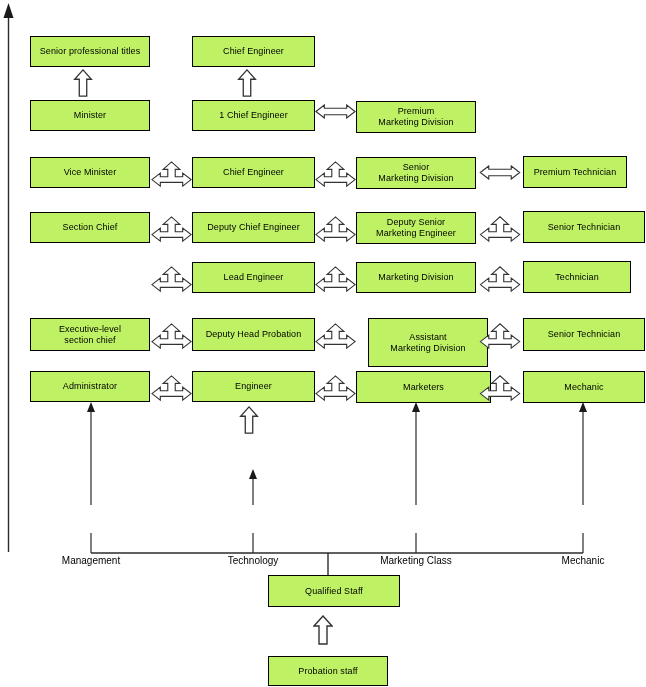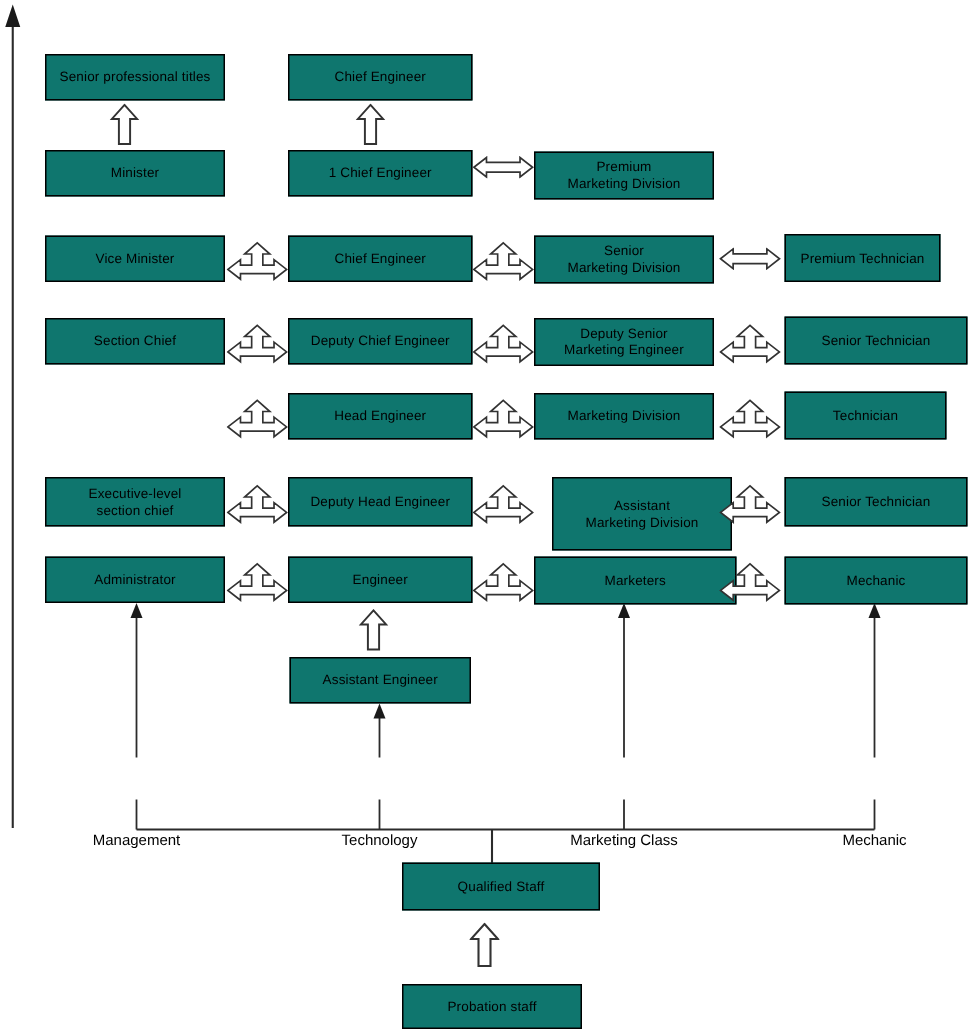--- a/index.html
+++ b/index.html
@@ -9,21 +9,21 @@
     height: 687px;
     background: #ffffff;
     font-family: "Liberation Sans", sans-serif;
     color: #000000;
     overflow: hidden;
   }
   .box {
     position: absolute;
     box-sizing: border-box;
     border: 1px solid #000000;
-    background: #0f766e;
+    background: #bef264;
     display: flex;
     align-items: center;
     justify-content: center;
     text-align: center;
     font-size: 9px;
     line-height: 11px;
     white-space: pre-line;
     letter-spacing: 0.1px;
   }
   .lbl {
@@ -90,37 +90,36 @@
   <div class="box" style="left:356px;top:157px;width:120px;height:32px">Senior
 Marketing Division</div>
   <div class="box" style="left:523px;top:156px;width:104px;height:32px">Premium Technician</div>
 
   <div class="box" style="left:30px;top:212px;width:120px;height:31px">Section Chief</div>
   <div class="box" style="left:192px;top:212px;width:123px;height:31px">Deputy Chief Engineer</div>
   <div class="box" style="left:356px;top:212px;width:120px;height:32px">Deputy Senior
 Marketing Engineer</div>
   <div class="box" style="left:523px;top:211px;width:122px;height:32px">Senior Technician</div>
 
-  <div class="box" style="left:192px;top:262px;width:123px;height:31px">Head Engineer</div>
+  <div class="box" style="left:192px;top:262px;width:123px;height:31px">Lead Engineer</div>
   <div class="box" style="left:356px;top:262px;width:120px;height:31px">Marketing Division</div>
   <div class="box" style="left:523px;top:261px;width:108px;height:32px">Technician</div>
 
   <div class="box" style="left:30px;top:318px;width:120px;height:33px">Executive-level
 section chief</div>
-  <div class="box" style="left:192px;top:318px;width:123px;height:33px">Deputy Head Engineer</div>
+  <div class="box" style="left:192px;top:318px;width:123px;height:33px">Deputy Head Probation</div>
   <div class="box" style="left:368px;top:318px;width:120px;height:49px">Assistant
 Marketing Division</div>
   <div class="box" style="left:523px;top:318px;width:122px;height:33px">Senior Technician</div>
 
   <div class="box" style="left:30px;top:371px;width:120px;height:31px">Administrator</div>
   <div class="box" style="left:192px;top:371px;width:123px;height:31px">Engineer</div>
   <div class="box" style="left:356px;top:371px;width:135px;height:32px">Marketers</div>
   <div class="box" style="left:523px;top:371px;width:122px;height:32px">Mechanic</div>
 
-  <div class="box" style="left:193px;top:438px;width:121px;height:31px">Assistant Engineer</div>
 
   <div class="box" style="left:268px;top:575px;width:132px;height:32px">Qualified Staff</div>
   <div class="box" style="left:268px;top:656px;width:120px;height:30px">Probation staff</div>
 
   <div class="lbl" style="left:36px;top:511px">Management</div>
   <div class="lbl" style="left:198px;top:511px">Technology</div>
   <div class="lbl" style="left:361px;top:511px">Marketing Class</div>
   <div class="lbl" style="left:528px;top:511px">Mechanic</div>
 
   <svg class="arr" style="left:73px;top:69px" width="20" height="28" viewBox="0 0 20 30">

